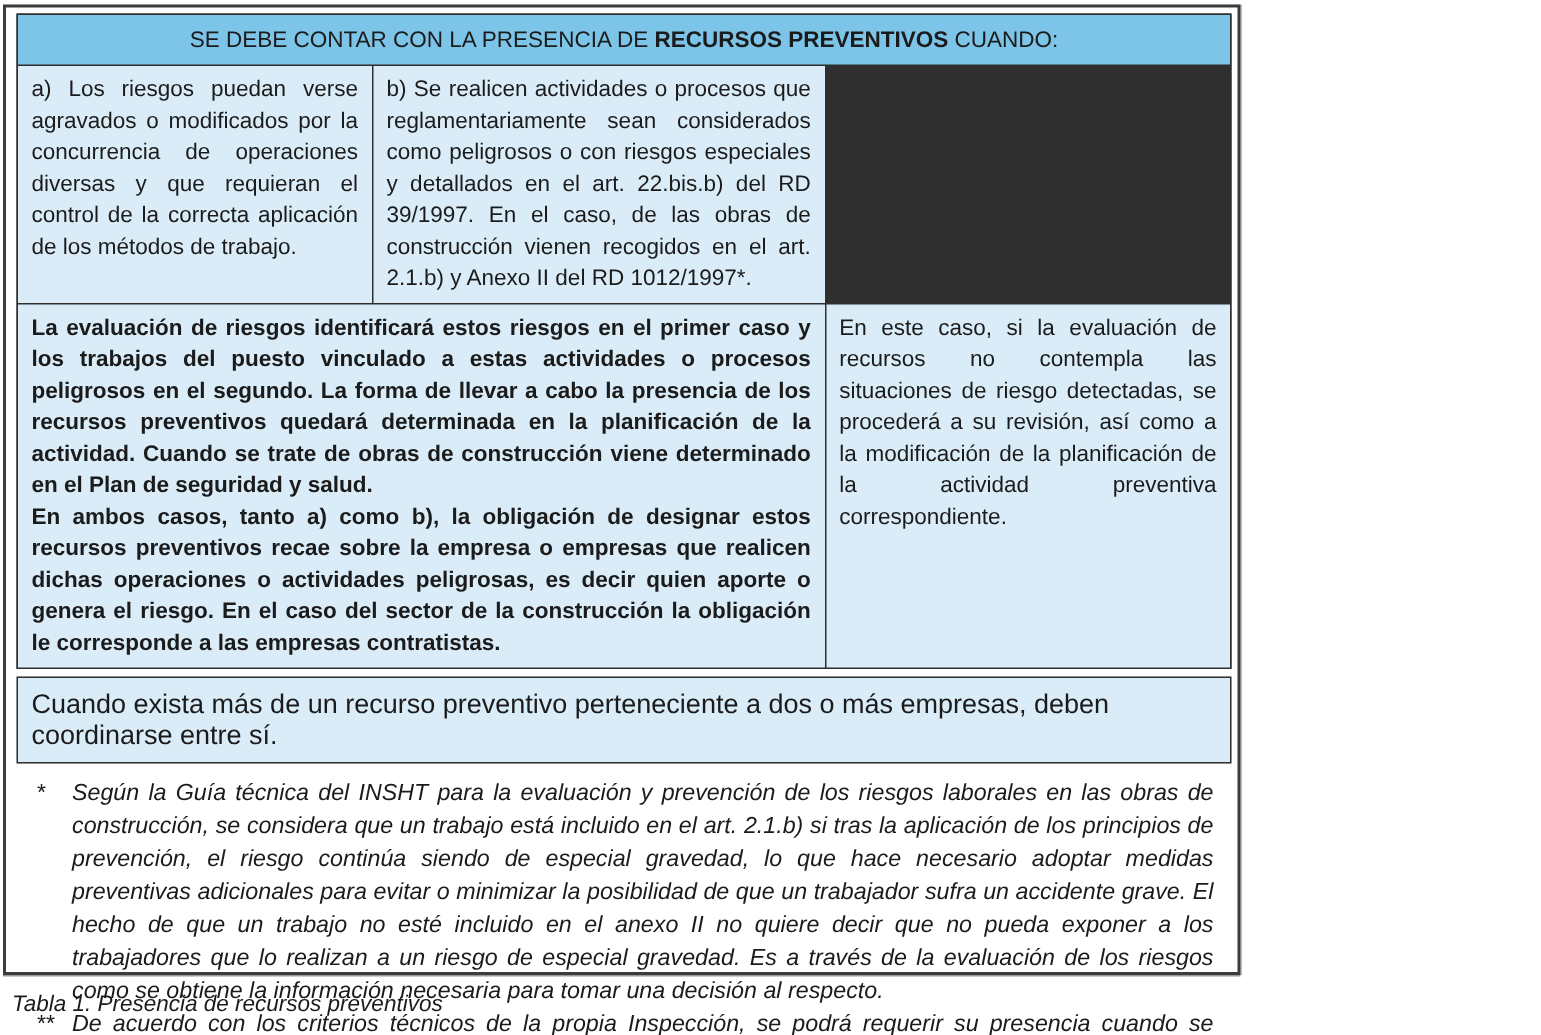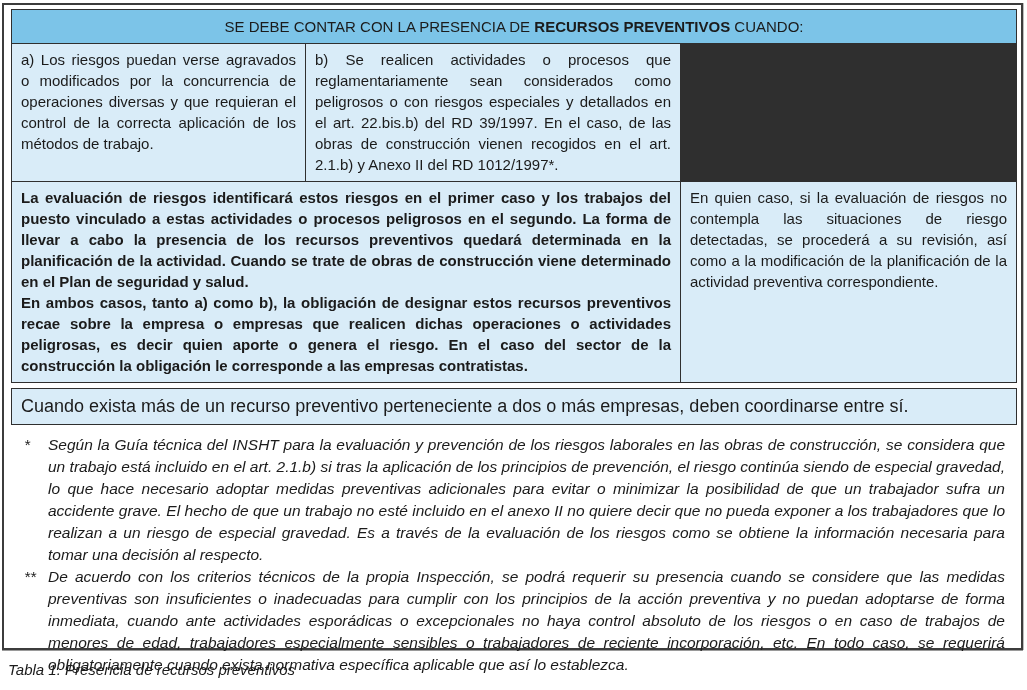--- a/index.html
+++ b/index.html
@@ -14,21 +14,21 @@
   body{
     width:1027px;height:690px;
     background:#ffffff;
     font-family:"Liberation Sans","DejaVu Sans",sans-serif;
     color:var(--text);
     position:relative;
   }
   .frame{
     position:absolute;
     left:2px;top:3px;
-    width:1021px;height:647px;
+    width:825px;height:647px;
     border:2px solid var(--frame-border);
     box-shadow:0 1px 0 #9a9a9a, 1px 0 0 #bdbdbd;
     background:#ffffff;
     padding:4px 4px 8px 7px;
   }
   .main-table{
     display:grid;
     grid-template-columns:293fr 374fr 335fr;
     gap:1px;
     background:var(--border);
@@ -98,21 +98,21 @@
       <span>SE DEBE CONTAR CON LA PRESENCIA DE </span><span class="em">RECURSOS PREVENTIVOS</span><span> CUANDO:</span>
     </div>
 
     <div class="cell cond-cell">a) Los riesgos puedan verse agravados o modificados por la concurrencia de operaciones diversas y que requieran el control de la correcta aplicación de los métodos de trabajo.</div>
     <div class="cell cond-cell">b) Se realicen actividades o procesos que reglamentariamente sean considerados como peligrosos o con riesgos especiales y detallados en el art. 22.bis.b) del RD 39/1997. En el caso, de las obras de construcción vienen recogidos en el art. 2.1.b) y Anexo II del RD 1012/1997*.</div>
 
     <div class="cell eval-cell">
       <p>La evaluación de riesgos identificará estos riesgos en el primer caso y los trabajos del puesto vinculado a estas actividades o procesos peligrosos en el segundo. La forma de llevar a cabo la presencia de los recursos preventivos quedará determinada en la planificación de la actividad. Cuando se trate de obras de construcción viene determinado en el Plan de seguridad y salud.</p>
       <p>En ambos casos, tanto a) como b), la obligación de designar estos recursos preventivos recae sobre la empresa o empresas que realicen dichas operaciones o actividades peligrosas, es decir quien aporte o genera el riesgo. En el caso del sector de la construcción la obligación le corresponde a las empresas contratistas.</p>
     </div>
-    <div class="cell rev-cell">En quien caso, si la evaluación de riesgos no contempla las situaciones de riesgo detectadas, se procederá a su revisión, así como a la modificación de la planificación de la actividad preventiva correspondiente.</div>
+    <div class="cell rev-cell">En este caso, si la evaluación de recursos no contempla las situaciones de riesgo detectadas, se procederá a su revisión, así como a la modificación de la planificación de la actividad preventiva correspondiente.</div>
 
   </div>
 
   <div class="coord-row">Cuando exista más de un recurso preventivo perteneciente a dos o más empresas, deben coordinarse entre sí.</div>
 
   <div class="footnotes">
     <p class="footnote">
       <span class="marker">*</span><span>Según la Guía técnica del INSHT para la evaluación y prevención de los riesgos laborales en las obras de construcción, se considera que un trabajo está incluido en el art. 2.1.b) si tras la aplicación de los principios de prevención, el riesgo continúa siendo de especial gravedad, lo que hace necesario adoptar medidas preventivas adicionales para evitar o minimizar la posibilidad de que un trabajador sufra un accidente grave. El hecho de que un trabajo no esté incluido en el anexo II no quiere decir que no pueda exponer a los trabajadores que lo realizan a un riesgo de especial gravedad. Es a través de la evaluación de los riesgos como se obtiene la información necesaria para tomar una decisión al respecto.</span>
     </p>
     <p class="footnote">

